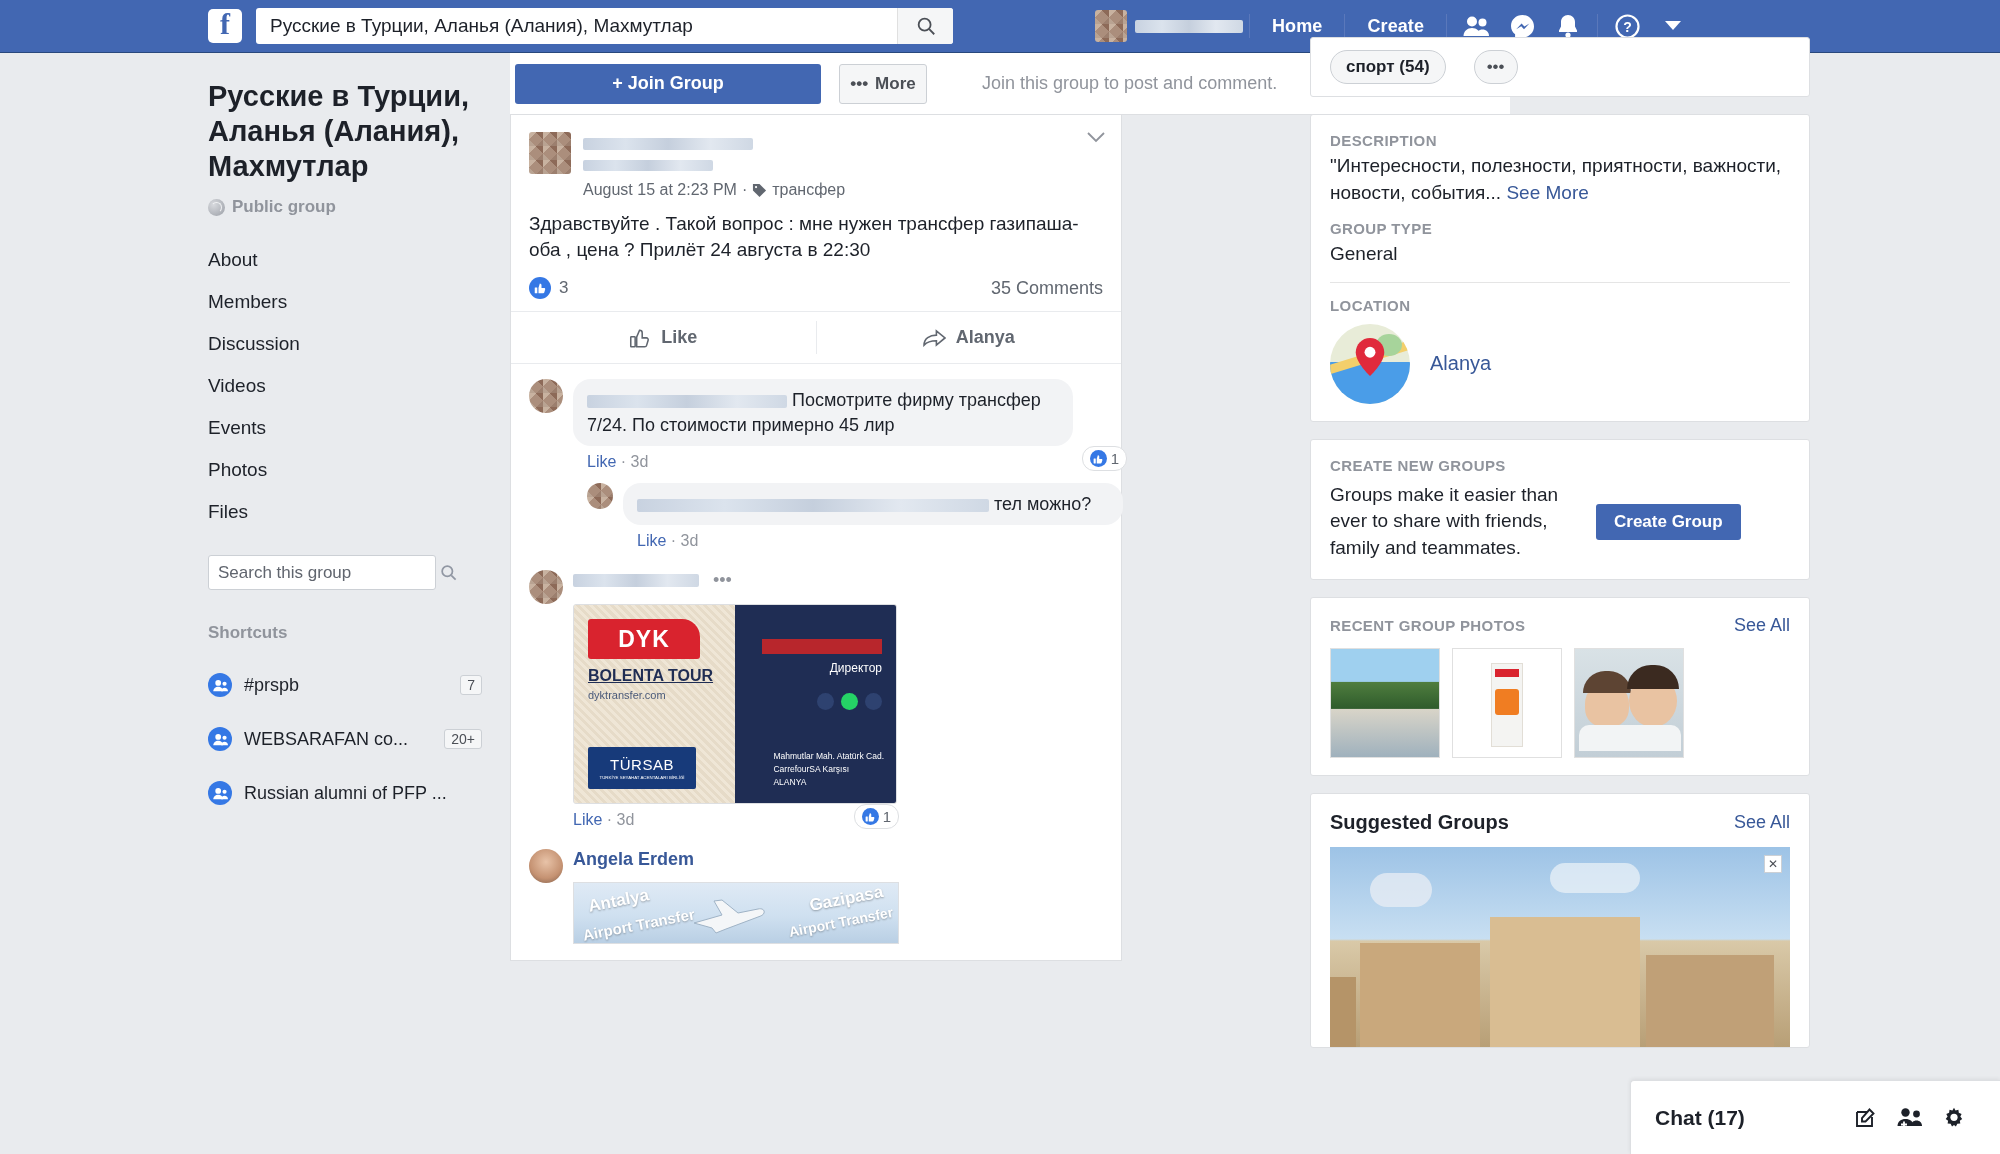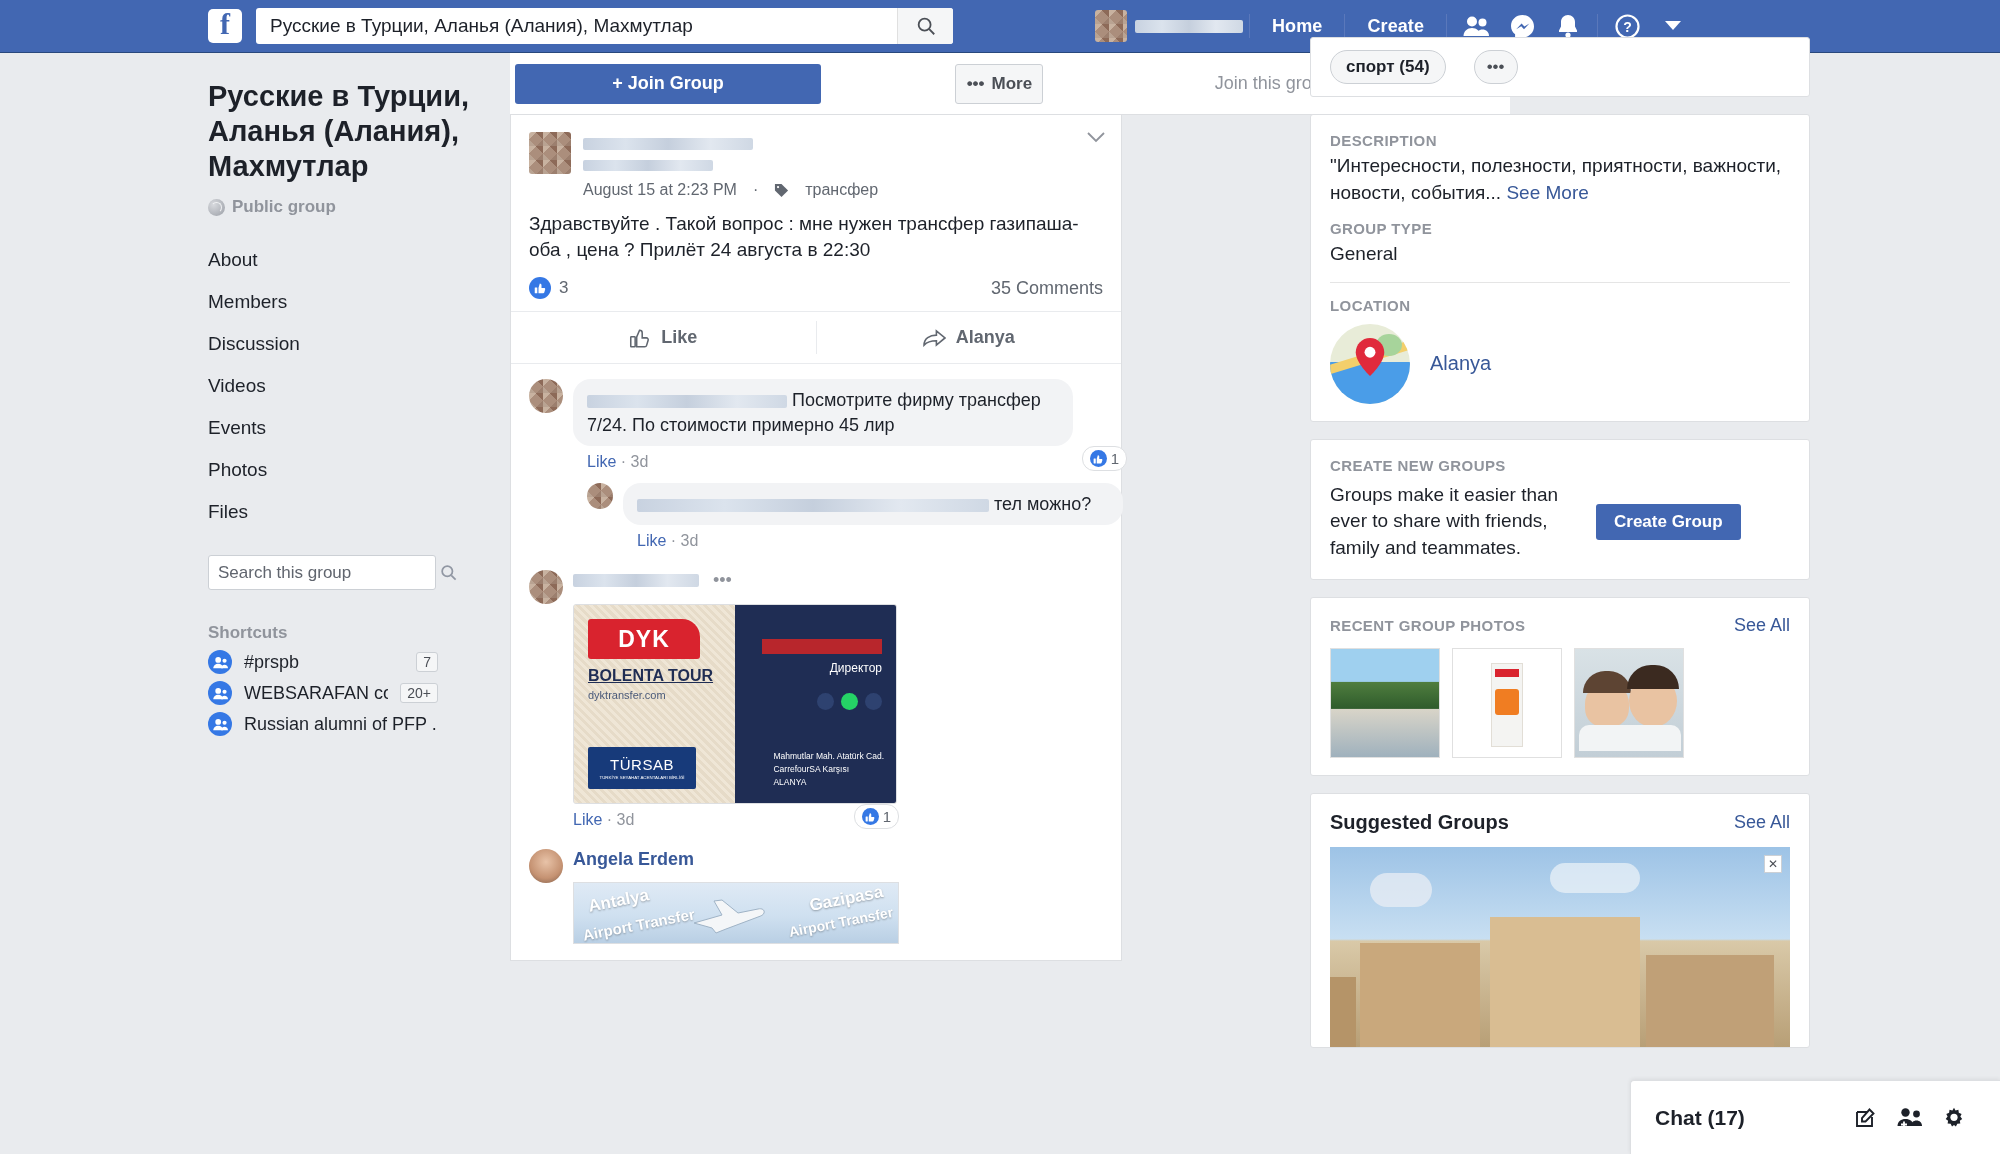--- a/index.html
+++ b/index.html
@@ -57,44 +57,44 @@
     border:1.3px solid #f0f1f3;border-left-color:transparent;border-bottom-color:transparent;}
   #navlist { margin-top:22px; }
   .navitem { font-size:19px; color:#1d2129; padding:10px 0; cursor:pointer; }
   #grpsearch { margin-top:22px; width:228px; height:35px; background:#fff;
     border:1px solid #ccd0d5; border-radius:3px; display:flex; align-items:center; }
   #grpsearch input { border:none;outline:none;flex:1;font-size:17px;color:#1d2129;
     padding-left:9px; background:transparent; font-family:"Liberation Sans",sans-serif;}
   #grpsearch input::placeholder{ color:#60656e; }
   .sicon { padding-right:10px; display:flex; }
   #shortcuts-h { margin-top:33px; font-size:17px; color:#90949c; font-weight:bold; }
-  .scut { display:flex; align-items:center; gap:12px; margin-top:7px; width:230px; cursor:pointer; }
+  .scut { display:flex; align-items:center; gap:12px; margin-top:30px; width:274px; cursor:pointer; }
   .scut-ico { width:24px;height:24px;border-radius:50%;background:#3578e5;
     display:flex;align-items:center;justify-content:center;flex:0 0 24px; }
   .scut-label { font-size:18px; color:#1d2129; white-space:nowrap; overflow:hidden; flex:1; }
   .scut-badge { font-size:14px; color:#4b4f56; border:1px solid #ccd0d5; background:#f5f6f7;
     border-radius:3px; padding:1px 6px; }
 
   
   #centercol { position:absolute; left:510px; top:0; width:512px; }
   #joinbar { width:1000px; height:62px; background:#fff; border-bottom:1px solid #dddfe2;
-    position:absolute; left:0; top:0; display:flex; align-items:center; padding-left:5px;justify-content:space-between; }
+    position:absolute; left:0; top:0; display:flex; align-items:center; padding-left:5px; }
   #join-btn { width:306px;height:40px;background:#4267b2;color:#fff;border:none;border-radius:3px;
     font-size:18px;font-weight:bold;cursor:pointer;font-family:"Liberation Sans",sans-serif; }
   #more-btn { margin-left:18px; width:88px;height:40px;background:#f5f6f7;border:1px solid #ccd0d5;
     border-radius:3px;font-size:17px;font-weight:bold;color:#4b4f56;cursor:pointer;
     display:flex;align-items:center;justify-content:center;gap:7px;
     font-family:"Liberation Sans",sans-serif; }
   #joinhint { margin-left:55px; font-size:18px; color:#90949c; }
   #post { position:absolute; left:0; top:62px; width:612px; background:#fff;
     border:1px solid #dddfe2; border-top:none; }
   #posthead { display:flex; padding:17px 18px 0 18px; position:relative; }
   #post-avatar { width:42px;height:42px;border-radius:3px;flex:0 0 42px; }
   #postmeta { margin-left:12px; padding-top:2px;}
-  #post-time { font-size:16px;color:#616770; margin-top:7px; display:flex;align-items:center;gap:16px;}
+  #post-time { font-size:16px;color:#616770; margin-top:7px; display:flex;align-items:center;gap:5px;}
   #chev { position:absolute; right:16px; top:14px; cursor:pointer; }
   #posttext { padding:12px 18px 0 18px; font-size:19px; line-height:1.38; color:#1d2129; }
   #reactrow { display:flex; align-items:center; padding:14px 18px 12px 18px;
     justify-content:space-between; }
   .like-bubble { width:22px;height:22px;border-radius:50%;background:#3578e5;
     display:flex;align-items:center;justify-content:center;color:#fff;font-size:12px; }
   #reactleft { display:flex;align-items:center;gap:8px;font-size:17px;color:#616770; }
   #comments-count { font-size:18px; color:#616770; cursor:pointer; }
   #actionrow { border-top:1px solid #e9ebee; display:flex; height:52px; }
   .actbtn { flex:1; display:flex;align-items:center;justify-content:center;gap:10px;

